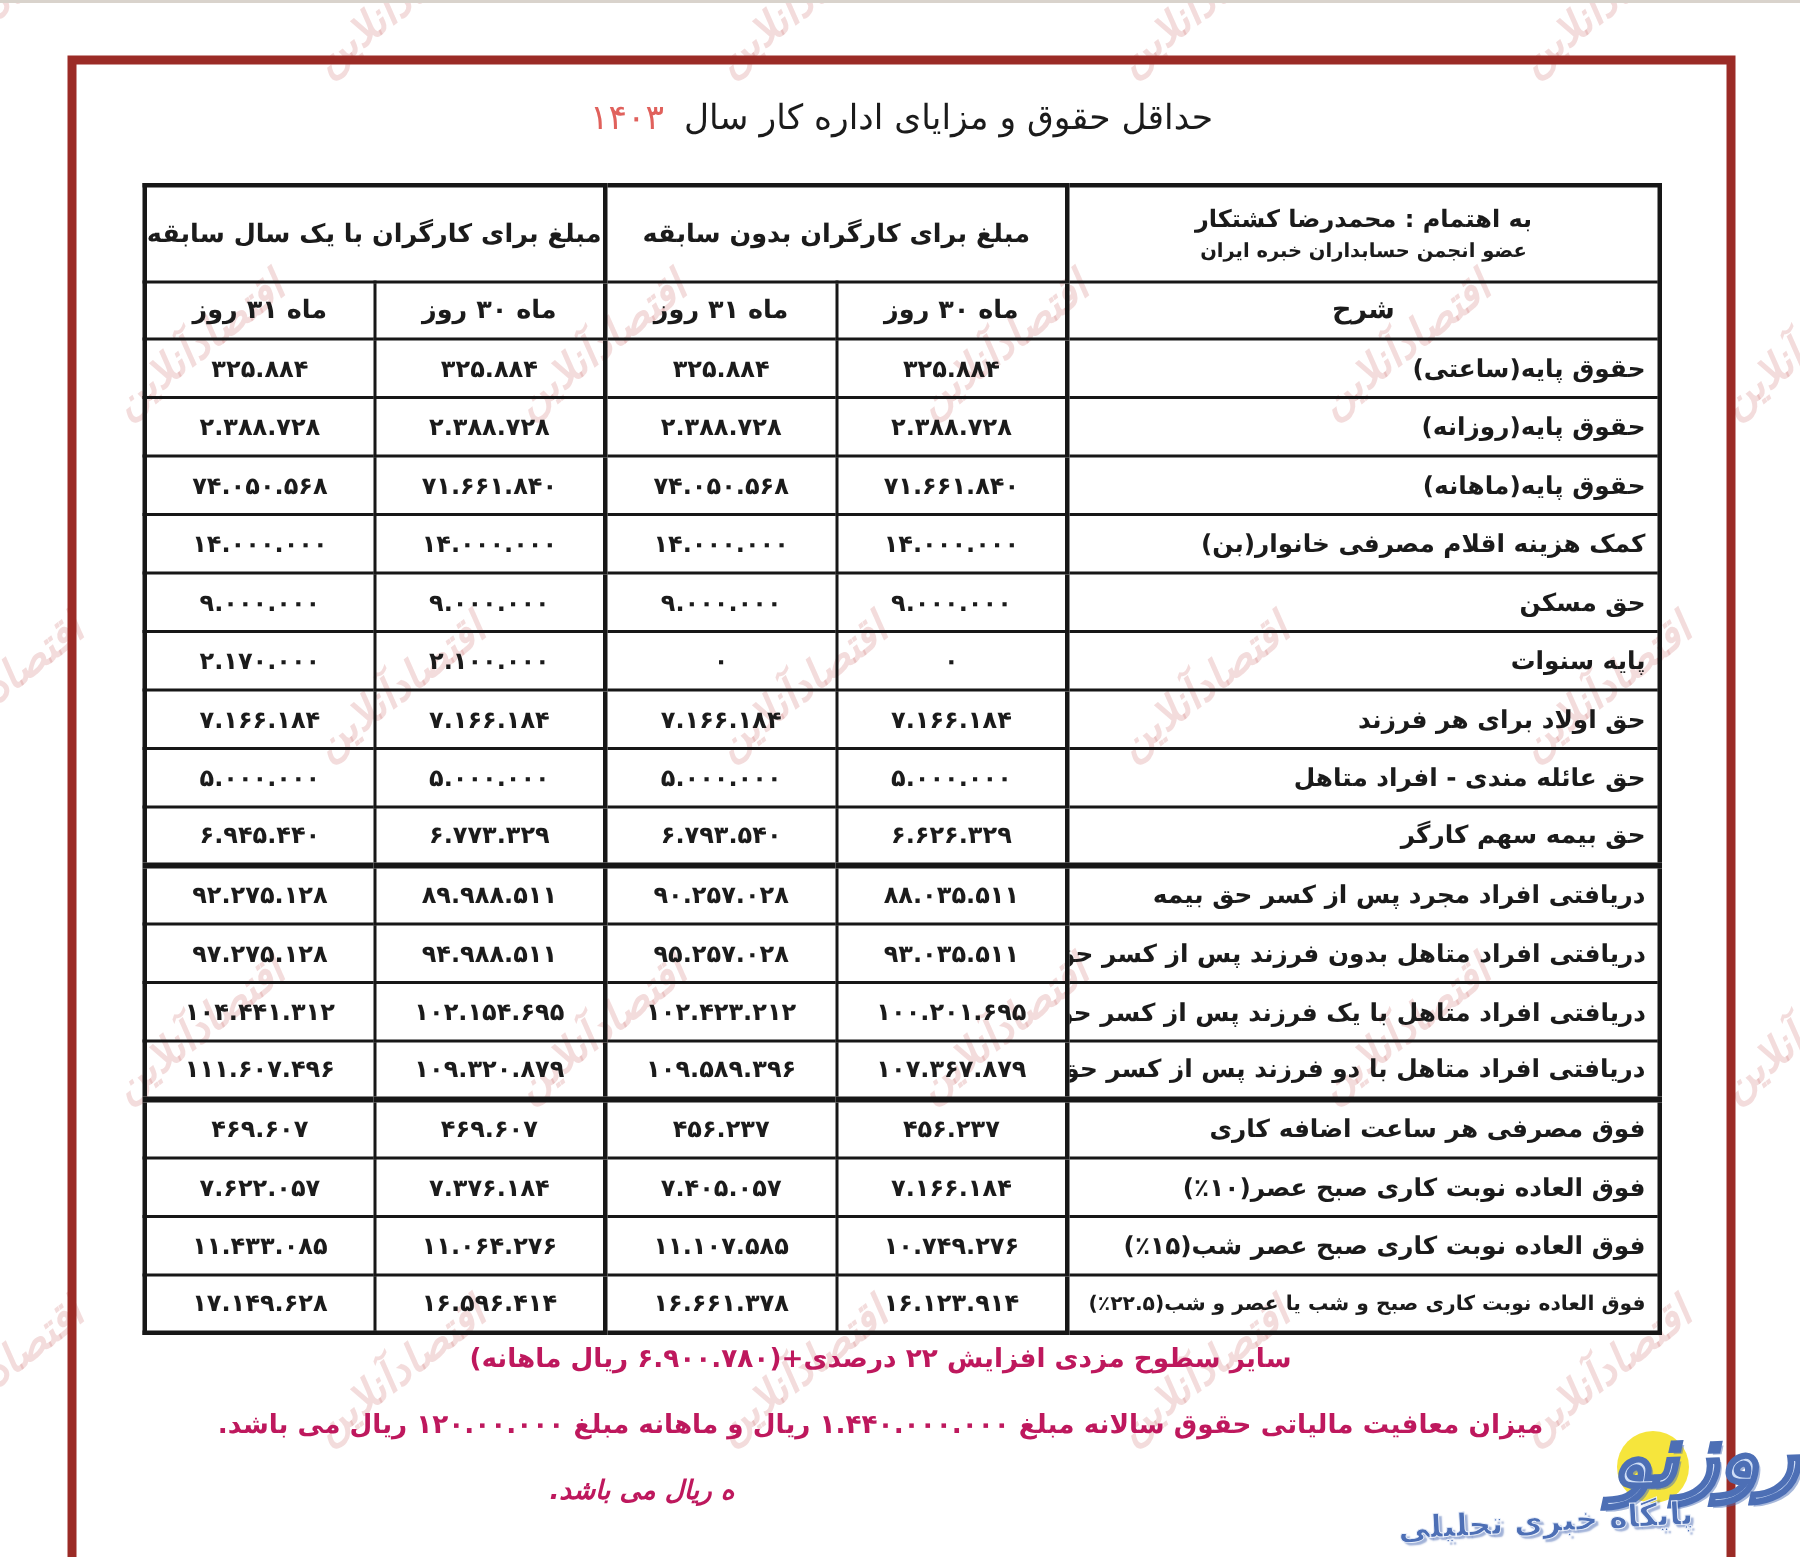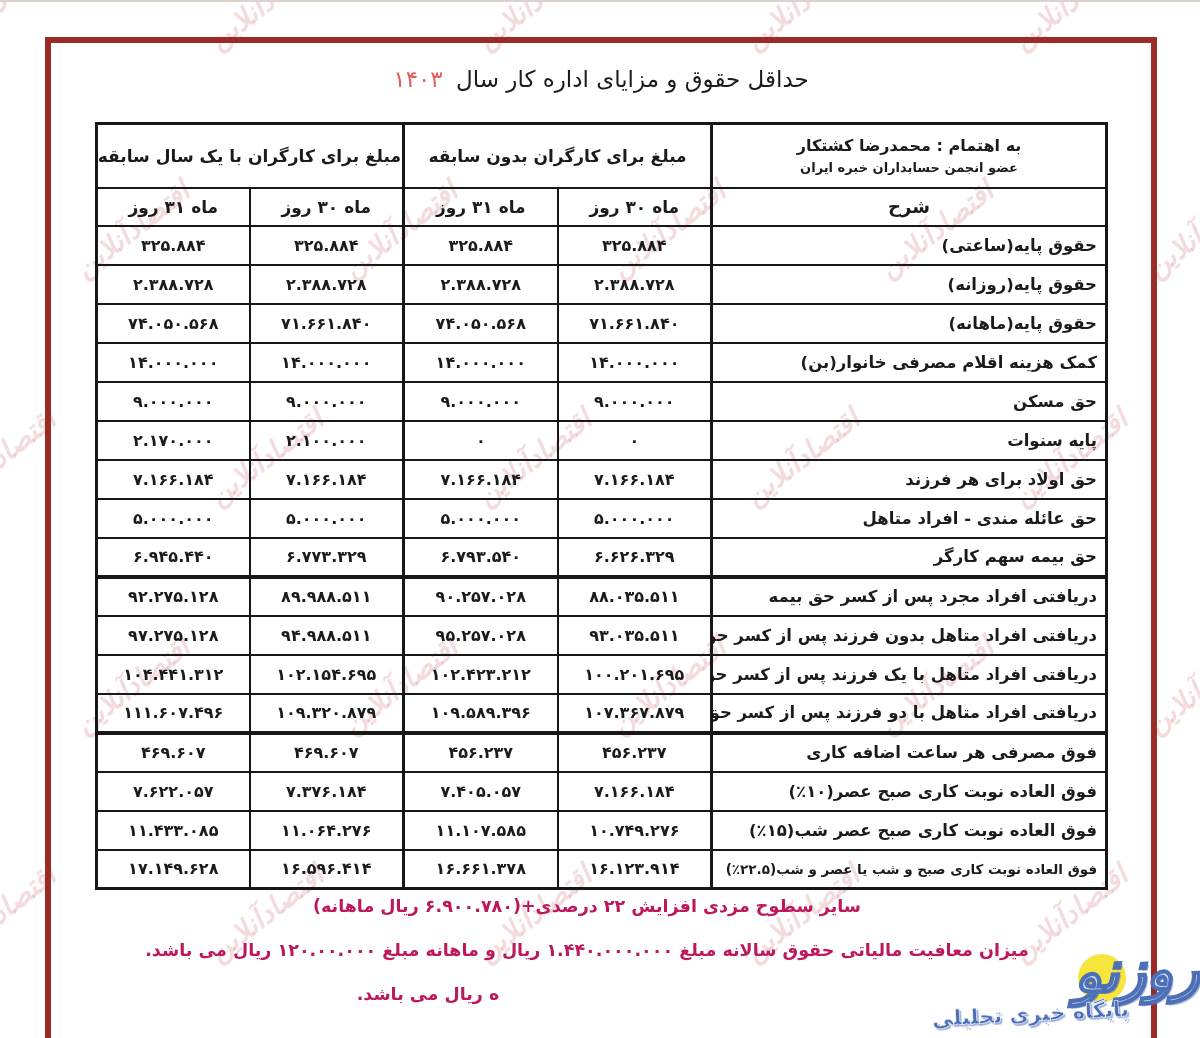--- a/index.html
+++ b/index.html
@@ -62,21 +62,21 @@
   .tint-3 th, .tint-3 td{background:var(--tint-3,#a3c4e5);}
   .tint-4 th, .tint-4 td{background:var(--tint-4,#92abd7);}
   tr.thick-top th, tr.thick-top td{border-top-width:4px;}
   
   .footer{
     position:absolute; left:82px; top:896px; width:1010px; z-index:2;
     direction:rtl; text-align:center;
     font-size:17.5px; font-weight:bold; color:#be185d;
   }
   .footer .line{margin-bottom:24px; white-space:nowrap;}
-  .footer .line3{padding-left:0; margin-left:0; margin-right:0; padding-right:318px;}
+  .footer .line3{padding-left:0; margin-left:0; margin-right:0; padding-right:318px;font-style:italic;}
   
   .logo{position:absolute; left:862px; top:948px; width:338px; height:90px; z-index:3;}
   .logo-circle{
     position:absolute; left:216px; top:6px; width:48px; height:48px;
     background:var(--logo-yellow,#f6e53c); border-radius:50%;
   }
   .logo-name{
     position:absolute; right:0px; top:-10px; direction:rtl;
     font-size:56px; font-weight:bold; font-style:italic;
     color:var(--logo-fill,#cfdef7);

